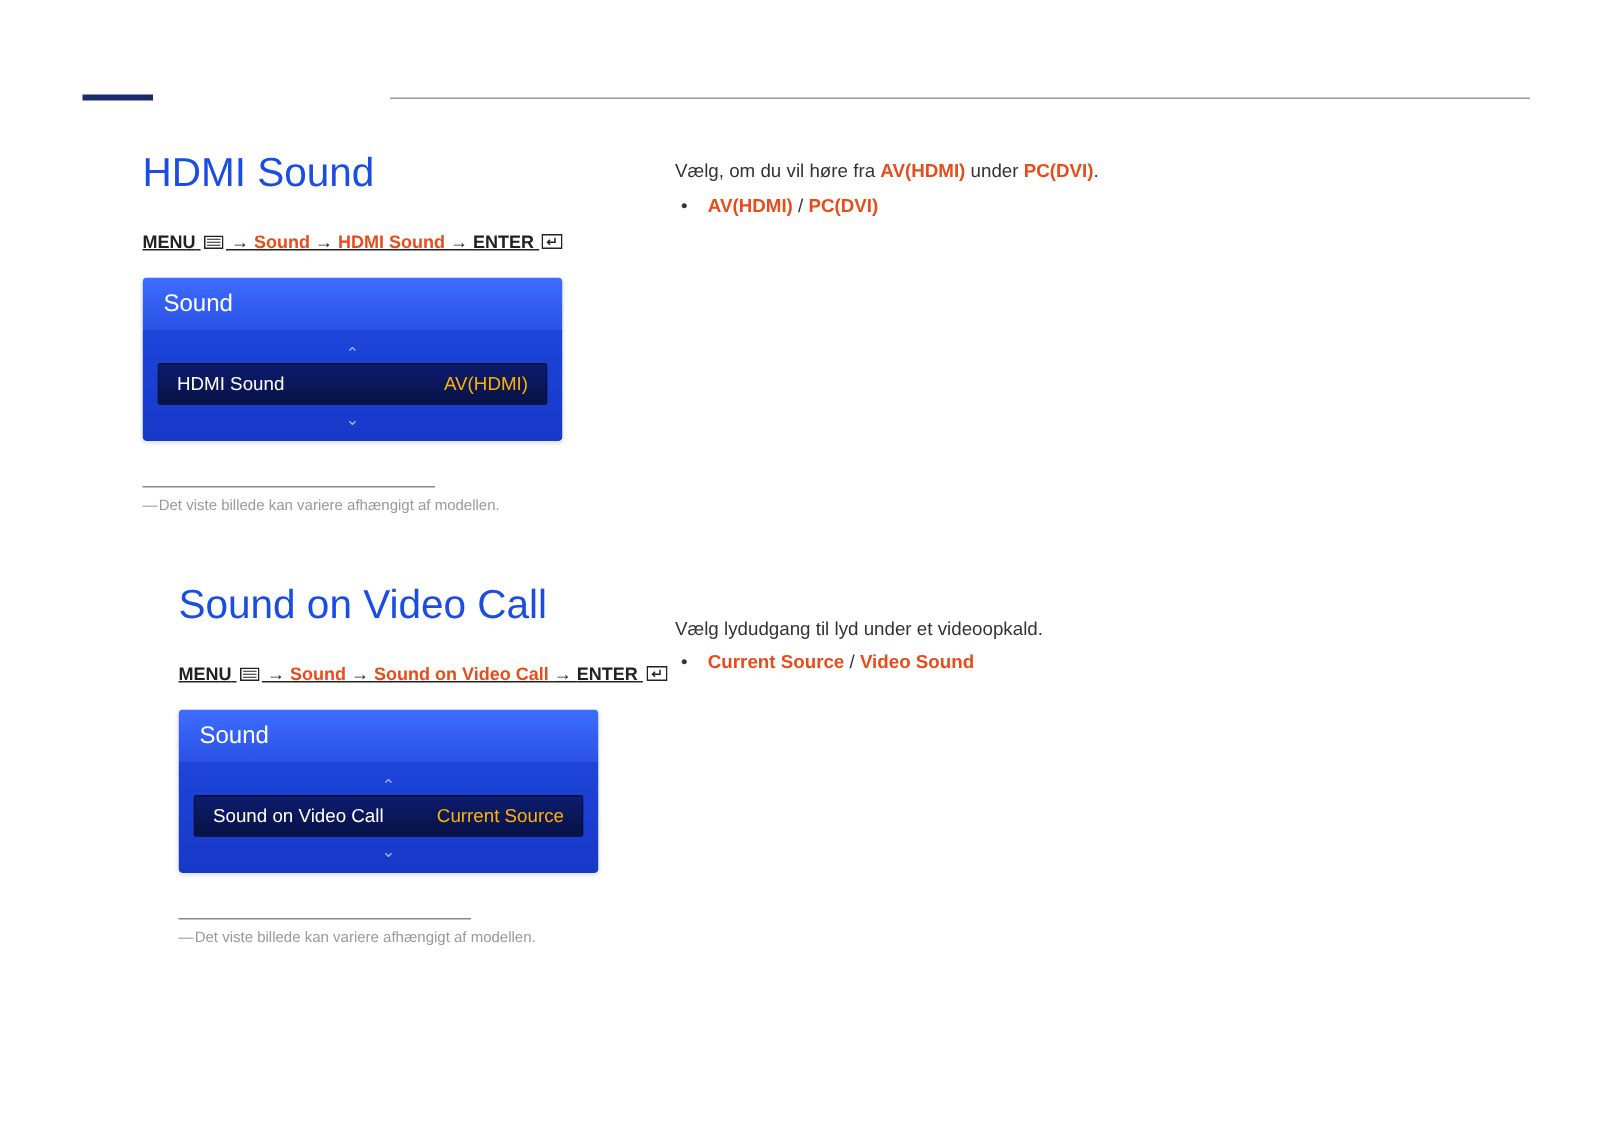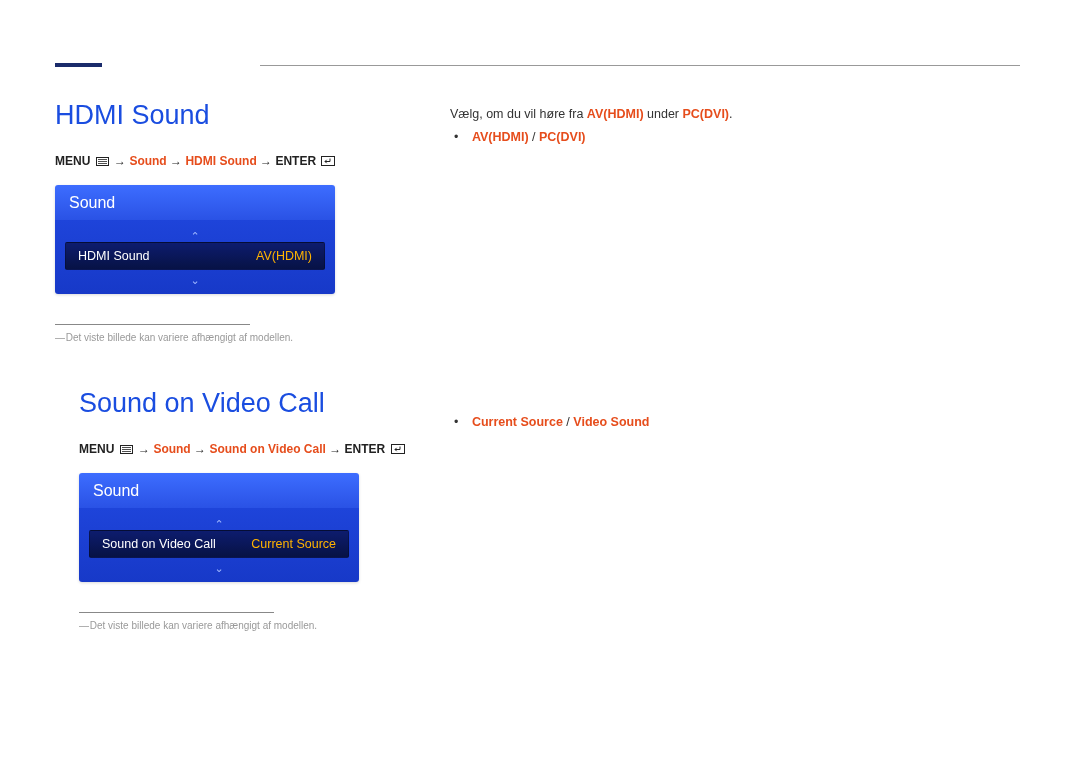--- a/index.html
+++ b/index.html
@@ -26,21 +26,21 @@
     position: absolute;
     left: 260px;
     right: 60px;
     top: 65px;
     height: 1px;
     background: #999;
   }
   .content {
     padding-top: 50px;
     display: flex;
-    gap: 40px;
+    margin-left: 40px;
   }
   .left-col {
     width: 355px;
     flex-shrink: 0;
   }
   .right-col {
     flex: 1;
     padding-top: 5px;
     font-size: 12.5px;
     line-height: 1.5;
@@ -50,20 +50,21 @@
     font-size: 27px;
     font-weight: 500;
     color: #1a4de0;
     margin-bottom: 23px;
   }
   .breadcrumb {
     font-size: 12px;
     font-weight: 700;
     color: #222;
     margin-bottom: 16px;
+    text-decoration: underline;
   }
   .breadcrumb .arr { font-weight: 400; color: #222; }
   .breadcrumb .orange { color: #e64d1c; font-weight: 700; }
   .breadcrumb .icon {
     display: inline-block;
     vertical-align: -1px;
     margin: 0 2px;
   }
 
   
@@ -238,18 +239,19 @@
 
       <p>
         <span>Vælg, om du vil høre fra </span><span class="orange">AV(HDMI)</span><span> under </span><span class="orange">PC(DVI)</span><span>.</span>
       </p>
       <div class="bullet-line">
         <span class="orange">AV(HDMI)</span><span class="slash"> / </span><span class="orange">PC(DVI)</span>
       </div>
 
       <div style="height:263px"></div>
 
+      <p>Vælg lydudgang til lyd under et videoopkald.</p>
       <div class="bullet-line">
         <span class="orange">Current Source</span><span class="slash"> / </span><span class="orange">Video Sound</span>
       </div>
     </div>
   </div>
 </div>
 
 </body></html>

